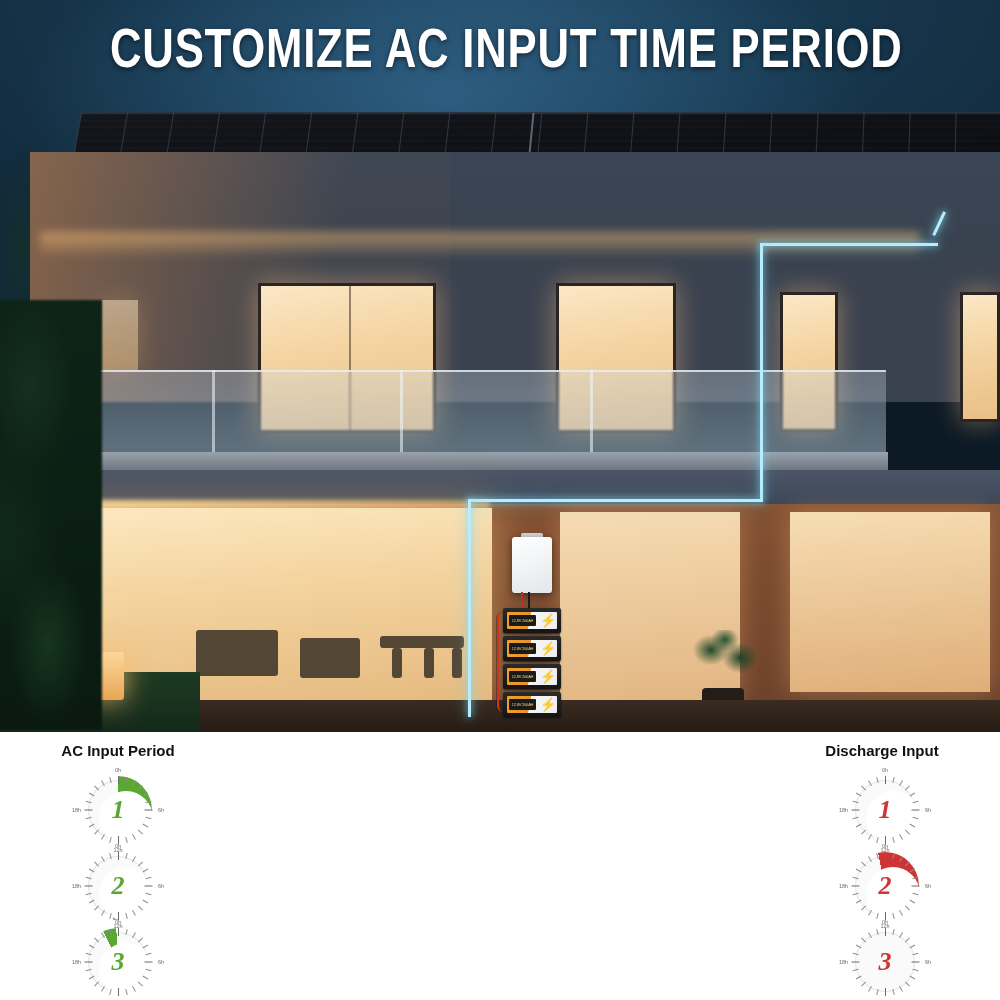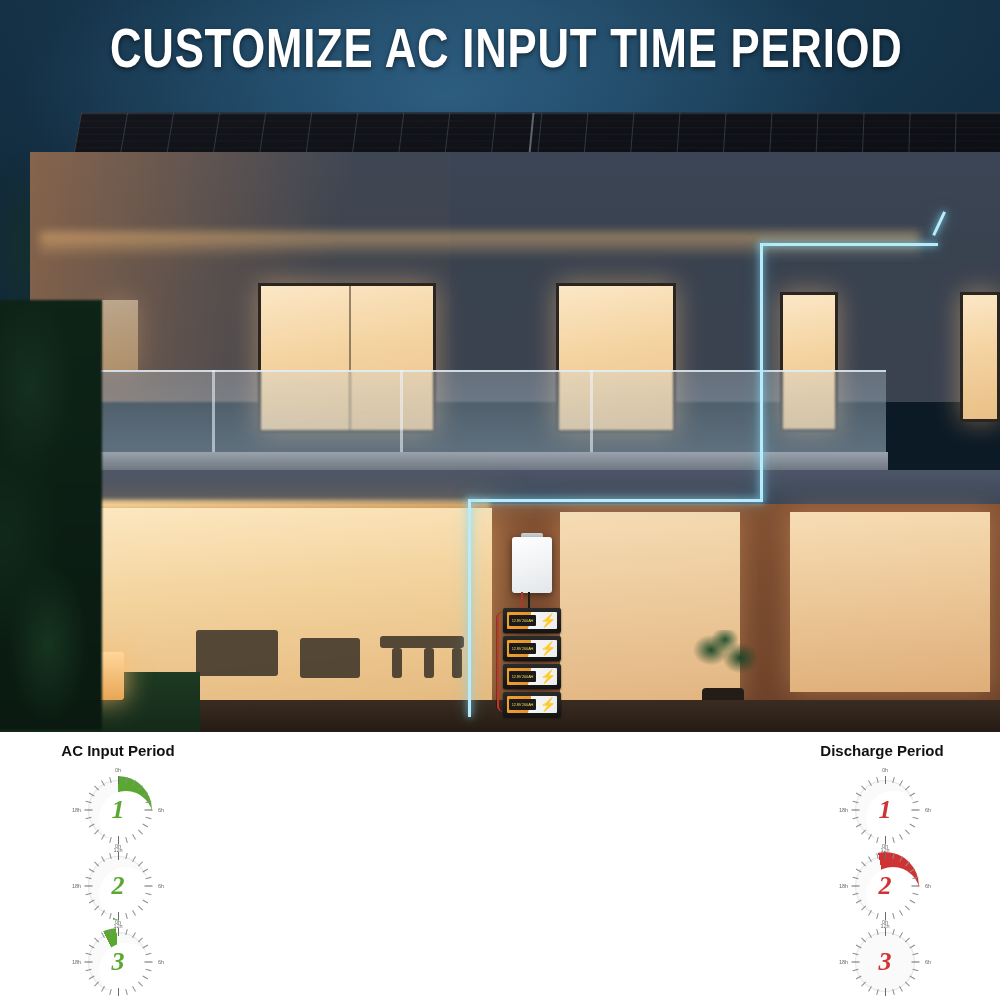--- a/index.html
+++ b/index.html
@@ -364,21 +364,21 @@
       </div>
     </div>
   </div>
 </div>
 
 <div id="title">CUSTOMIZE  AC INPUT TIME PERIOD</div>
 
 <div id="bottom">
 
   <div class="col-head" id="ac-head">AC Input Period</div>
-  <div class="col-head" id="dc-head">Discharge Period</div>
+  <div class="col-head" id="dc-head">Discharge Input</div>
 
   <div id="left-clocks">
       <div class="clock" style="left: 76px; top: 36px;">
         <div class="clock-ring"></div>
         <div class="arc" style="background: conic-gradient(rgb(90, 168, 50) 0deg, rgb(90, 168, 50) 105deg, rgba(0, 0, 0, 0) 105deg, rgba(0, 0, 0, 0) 360deg);">
           <div class="clock-hole"></div>
         </div>
         <div class="clock-ticks">
           <div class="tick major" style="transform: rotate(0deg);"></div>
           <div class="tick" style="transform: rotate(15deg);"></div>

